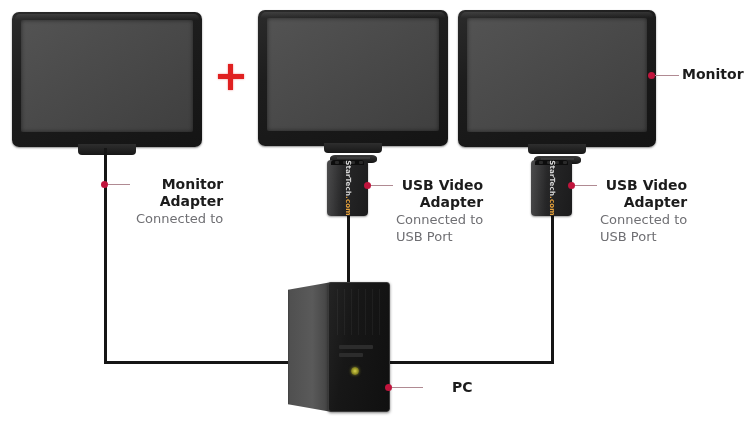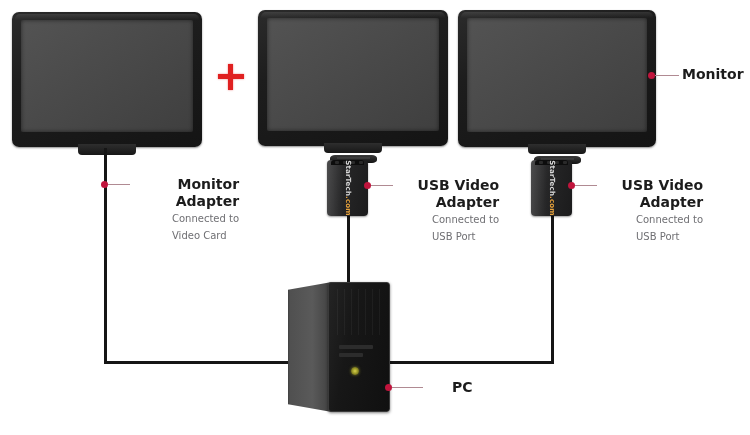--- a/index.html
+++ b/index.html
@@ -222,25 +222,24 @@
     font-family: "DejaVu Sans", sans-serif;
     font-weight: bold;
     font-size: 14px;
     line-height: 17px;
     color: #1c1c1c;
     white-space: nowrap;
     text-align: right;
   }
   .label .sub {
     font-family: "DejaVu Sans", sans-serif;
-    font-size: 10px;
+    font-size: 13px;
     line-height: 17px;
     color: #6f6f73;
     white-space: nowrap;
-    margin-left: 36px;
   }
 </style>
 </head>
 <body>
 
 <div id="stage">
 
   <div class="monitor" style="left:12px; top:12px; width:190px; height:135px;">
     <div class="mon-bezel">
       <div class="mon-screen"></div>
@@ -309,21 +308,20 @@
     </div>
   </div>
 
   <div class="callout">
     <div class="dot-marker" style="left:101px; top:181px;"></div>
     <div class="leader" style="left:108px; top:184px; width:22px;"></div>
     <div class="label" style="left:136px; top:176px;">
       <div class="ttl">Monitor</div>
       <div class="ttl">Adapter</div>
       <div class="sub">Connected to</div>
-      <div class="sub">Video Card</div>
     </div>
   </div>
 
   <div class="callout">
     <div class="dot-marker" style="left:364px; top:182px;"></div>
     <div class="leader" style="left:371px; top:185px; width:22px;"></div>
     <div class="label" style="left:396px; top:177px;">
       <div class="ttl">USB Video</div>
       <div class="ttl">Adapter</div>
       <div class="sub">Connected to</div>

